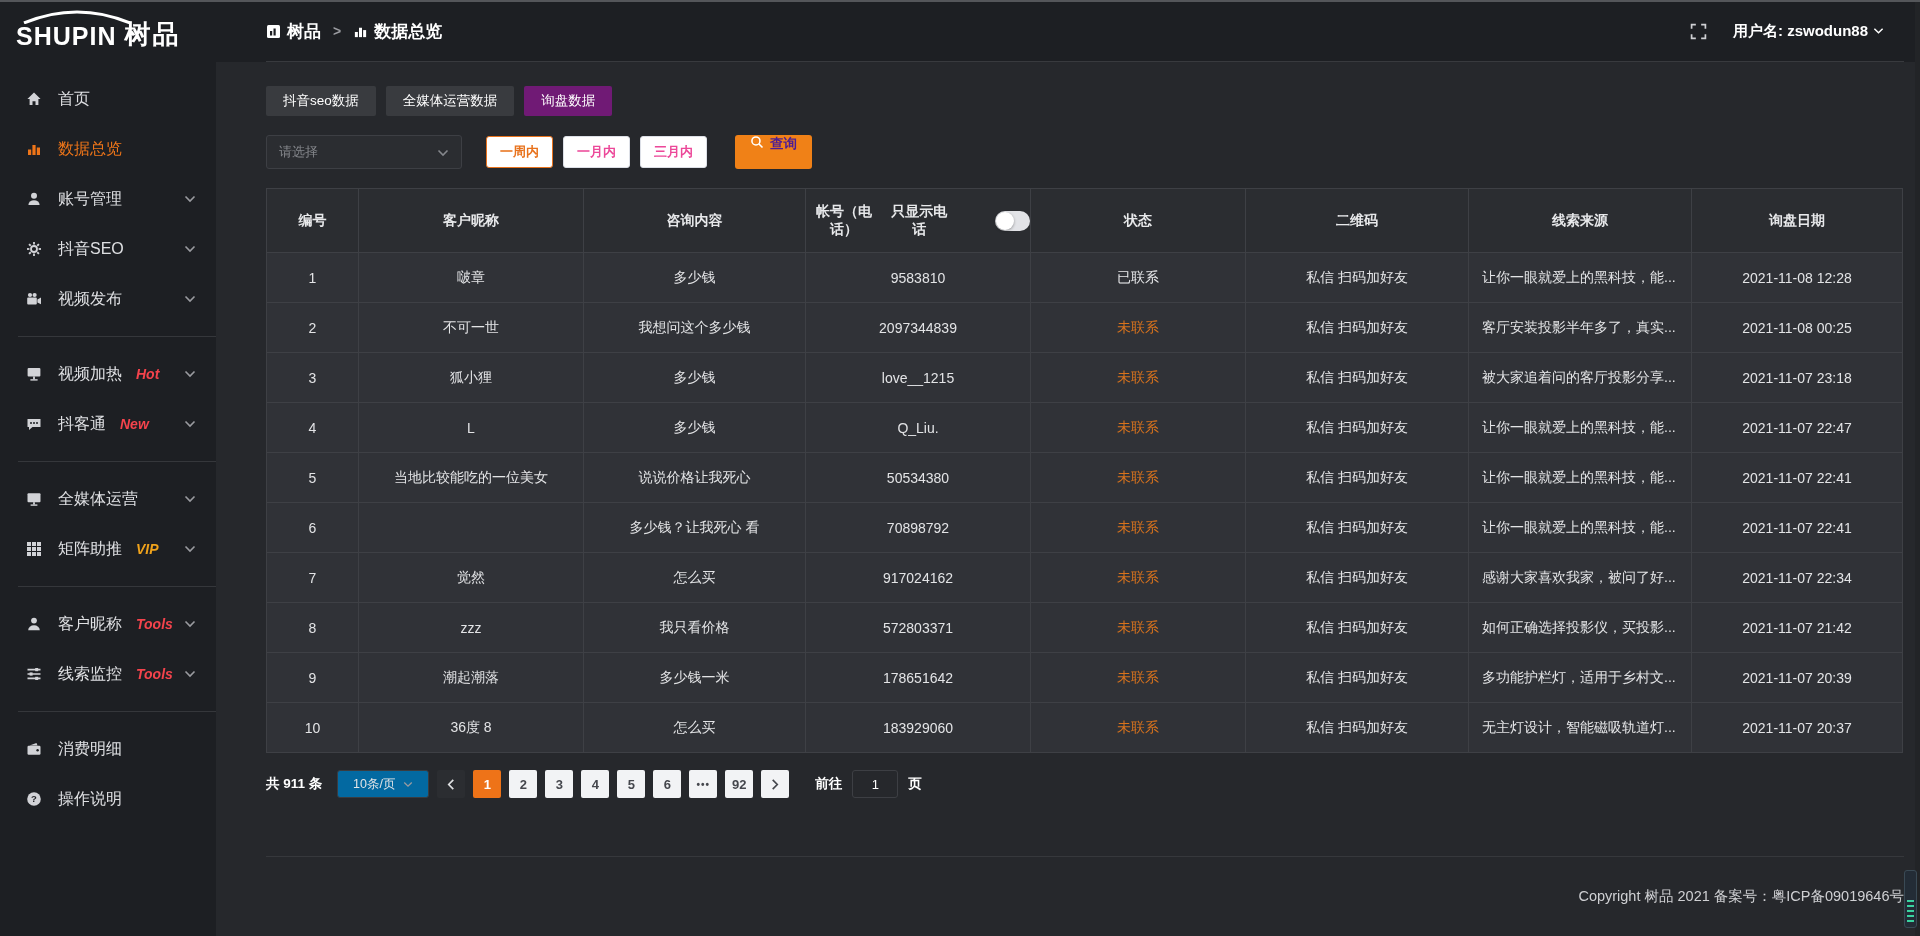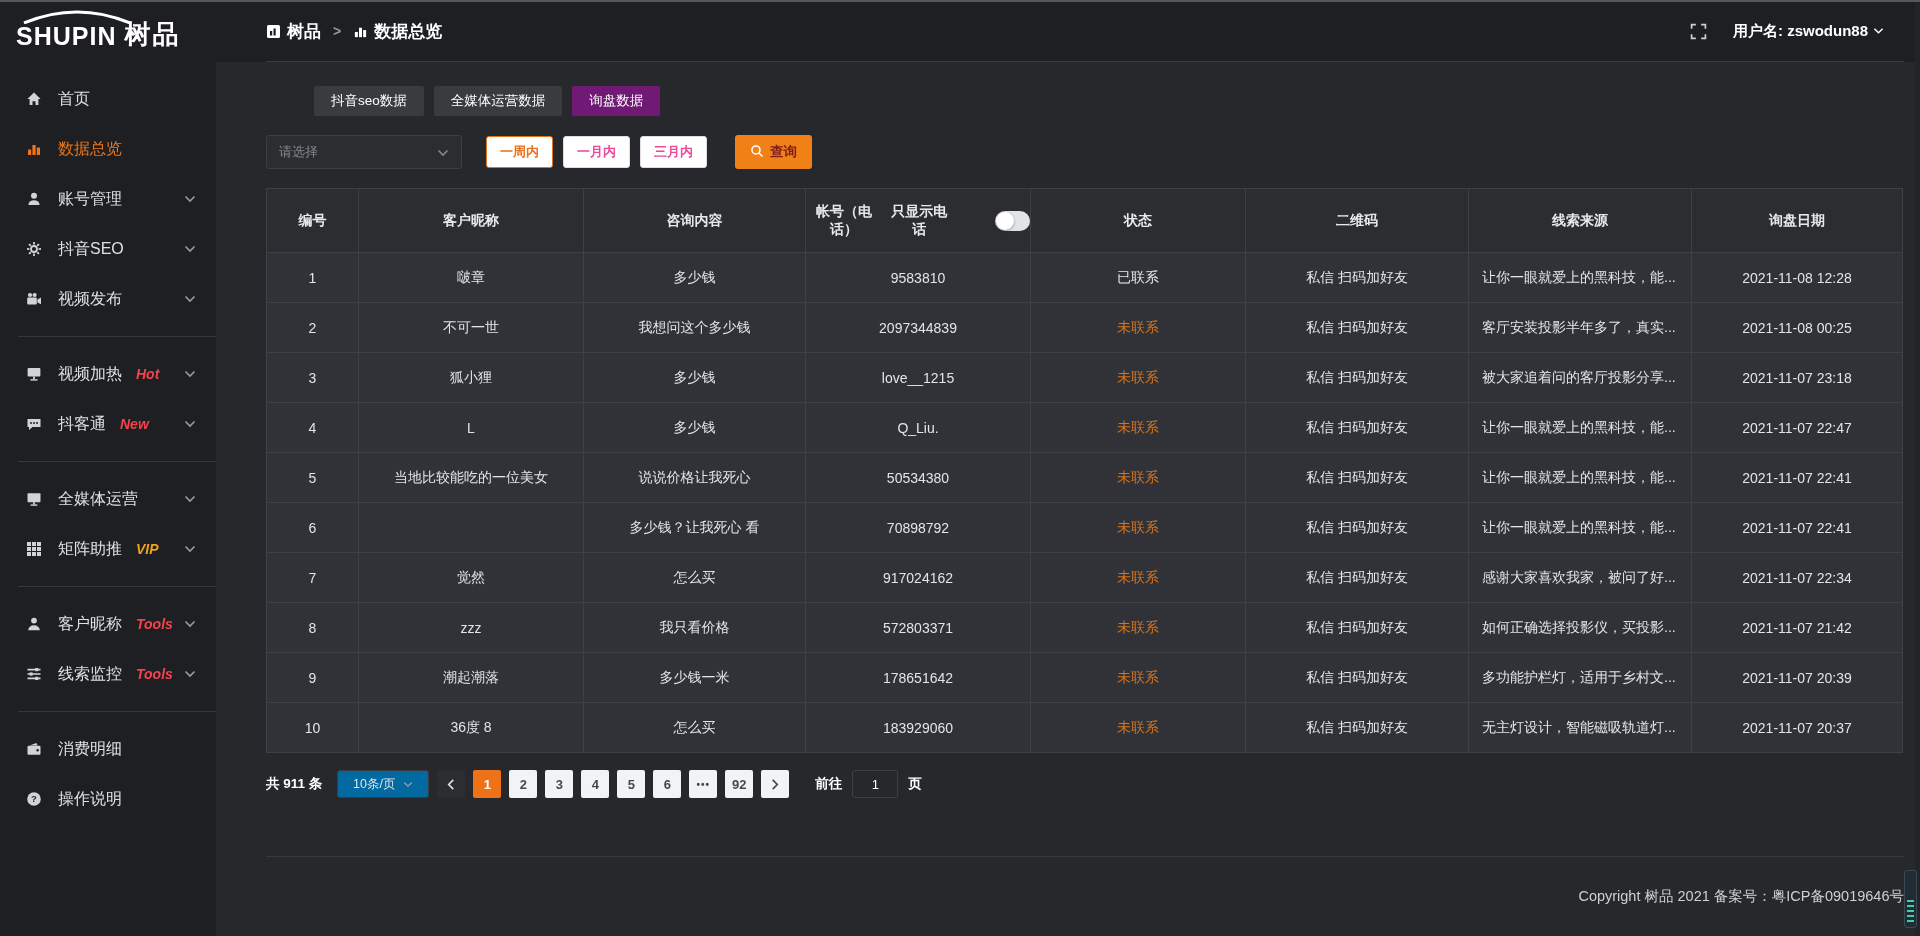--- a/index.html
+++ b/index.html
@@ -37,32 +37,32 @@
   .breadcrumb .bc-icon { display:flex; margin-right:6px; }
   .bc-sep { color:#9b9ca1; margin:0 12px; font-size:14px; font-weight:bold; }
   .topbar-right { margin-left:auto; display:flex; align-items:center; }
   .fs-icon { display:flex; margin-right:26px; cursor:pointer; }
   .user-entry { display:flex; align-items:center; color:#fff; font-size:15px; font-weight:600; cursor:pointer; }
   .user-entry .chevron { margin-left:5px; }
 
   .content { flex:1; display:flex; flex-direction:column; padding:0 16px 0 50px; }
 
   
-  .tabs { margin-top:24px; display:flex; gap:10px;margin-left:48px; }
+  .tabs { margin-top:24px; display:flex; gap:10px; }
   .tab { height:30px; line-height:30px; padding:0 17px; background:#393b3f; color:#fff; font-size:13.5px; border-radius:2px; cursor:pointer; white-space:nowrap; }
   .tab.active { background:#701a75; }
 
   
   .filter-row { margin-top:19px; display:flex; align-items:center; }
   .select-box { width:196px; height:34px; background:#2b2d31; border:1px solid #3d3f44; border-radius:3px; display:flex; align-items:center; padding:0 12px; cursor:pointer; }
   .select-box .ph { color:#85878c; font-size:13px; flex:1; }
   .range-btn { height:32px; padding:0 13px; background:#ffffff; border:1px solid #dcdfe6; border-radius:3px; color:#ec4899; font-size:13px; font-weight:bold; margin-left:10px; display:flex; align-items:center; cursor:pointer; }
   .range-btn.first { margin-left:24px; }
   .range-btn.active { color:#e8721c; border-color:#e8721c; }
-  .search-btn { margin-left:28px; height:34px; padding:17px 15px; background:#f08117; border-radius:3px; color:#7f1d1d; font-size:13.5px; font-weight:bold; display:flex; align-items:center; gap:6px; cursor:pointer; }
+  .search-btn { margin-left:28px; height:34px; padding:0 15px; background:#f08117; border-radius:3px; color:#4c1d95; font-size:13.5px; font-weight:bold; display:flex; gap:6px; cursor:pointer; }
 
   
   .data-table { margin-top:19px; border-collapse:collapse; background:#303237; width:1637px; table-layout:fixed; }
   .data-table th, .data-table td { border:1px solid #3e4045; text-align:center; font-size:14px; }
   .data-table th { height:64px; color:#e8e9eb; font-weight:600; background:#2b2d31; }
   .data-table td { height:50px; color:#e3e4e6; }
   .th-stack { display:flex; flex-direction:row; align-items:center; gap:7px; }
   .th-toggle-line { display:flex; align-items:center; justify-content:space-between;gap:39px; }
   .toggle { width:40px; height:20px; border-radius:10px; background:#e2e3e7; margin-left:7px; position:relative; cursor:pointer; }
   .toggle .knob { position:absolute; left:1px; top:1px; width:18px; height:18px; border-radius:50%; background:#fff; box-shadow:0 1px 3px rgba(0,0,0,.35); }

